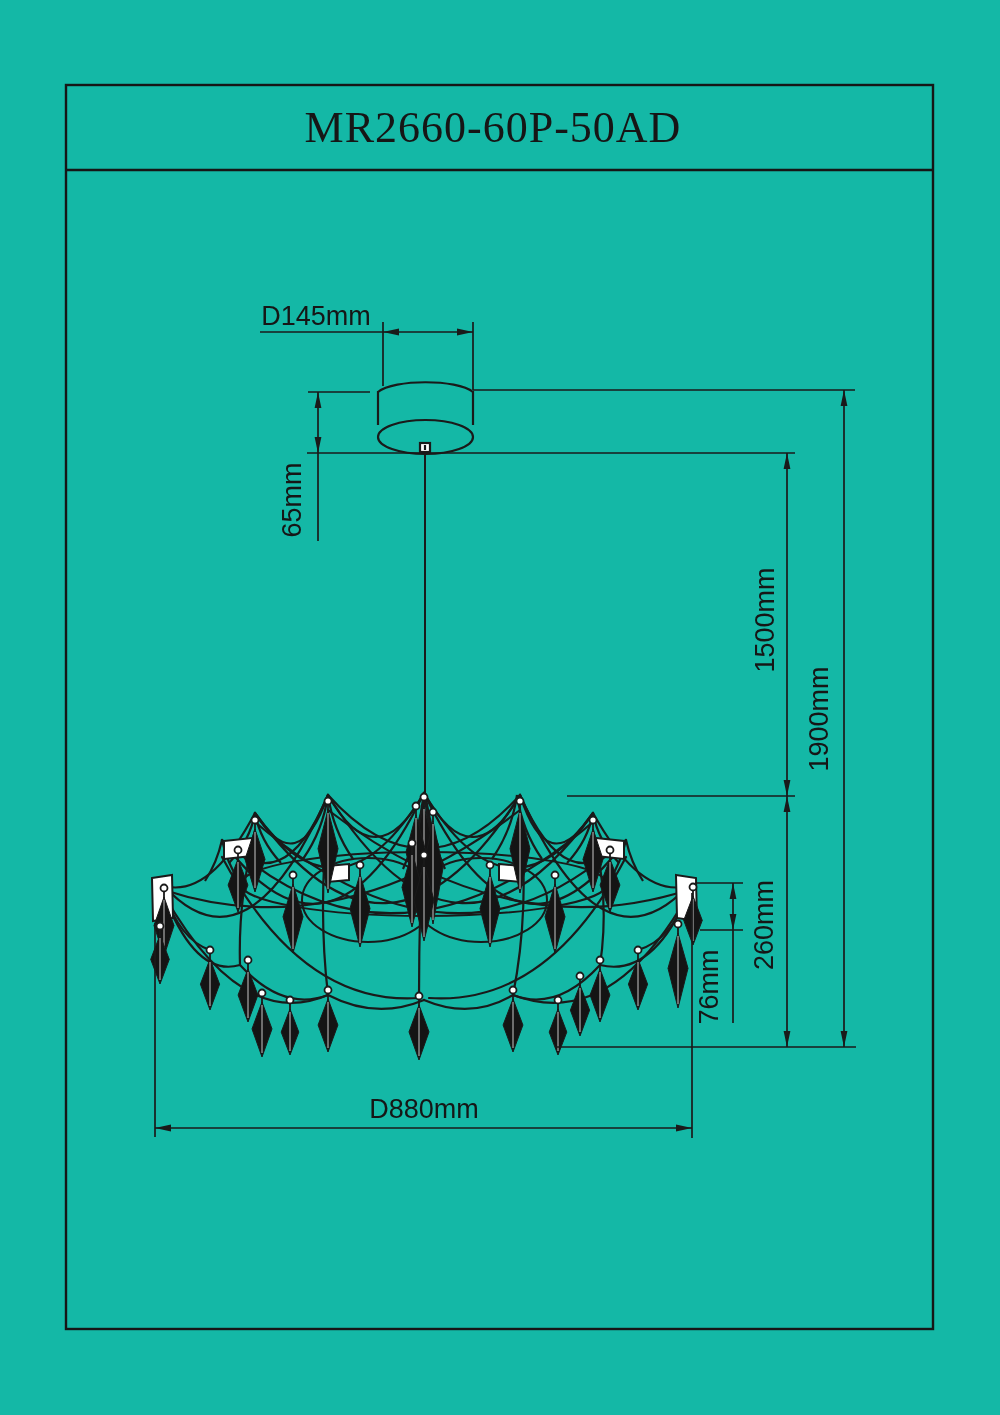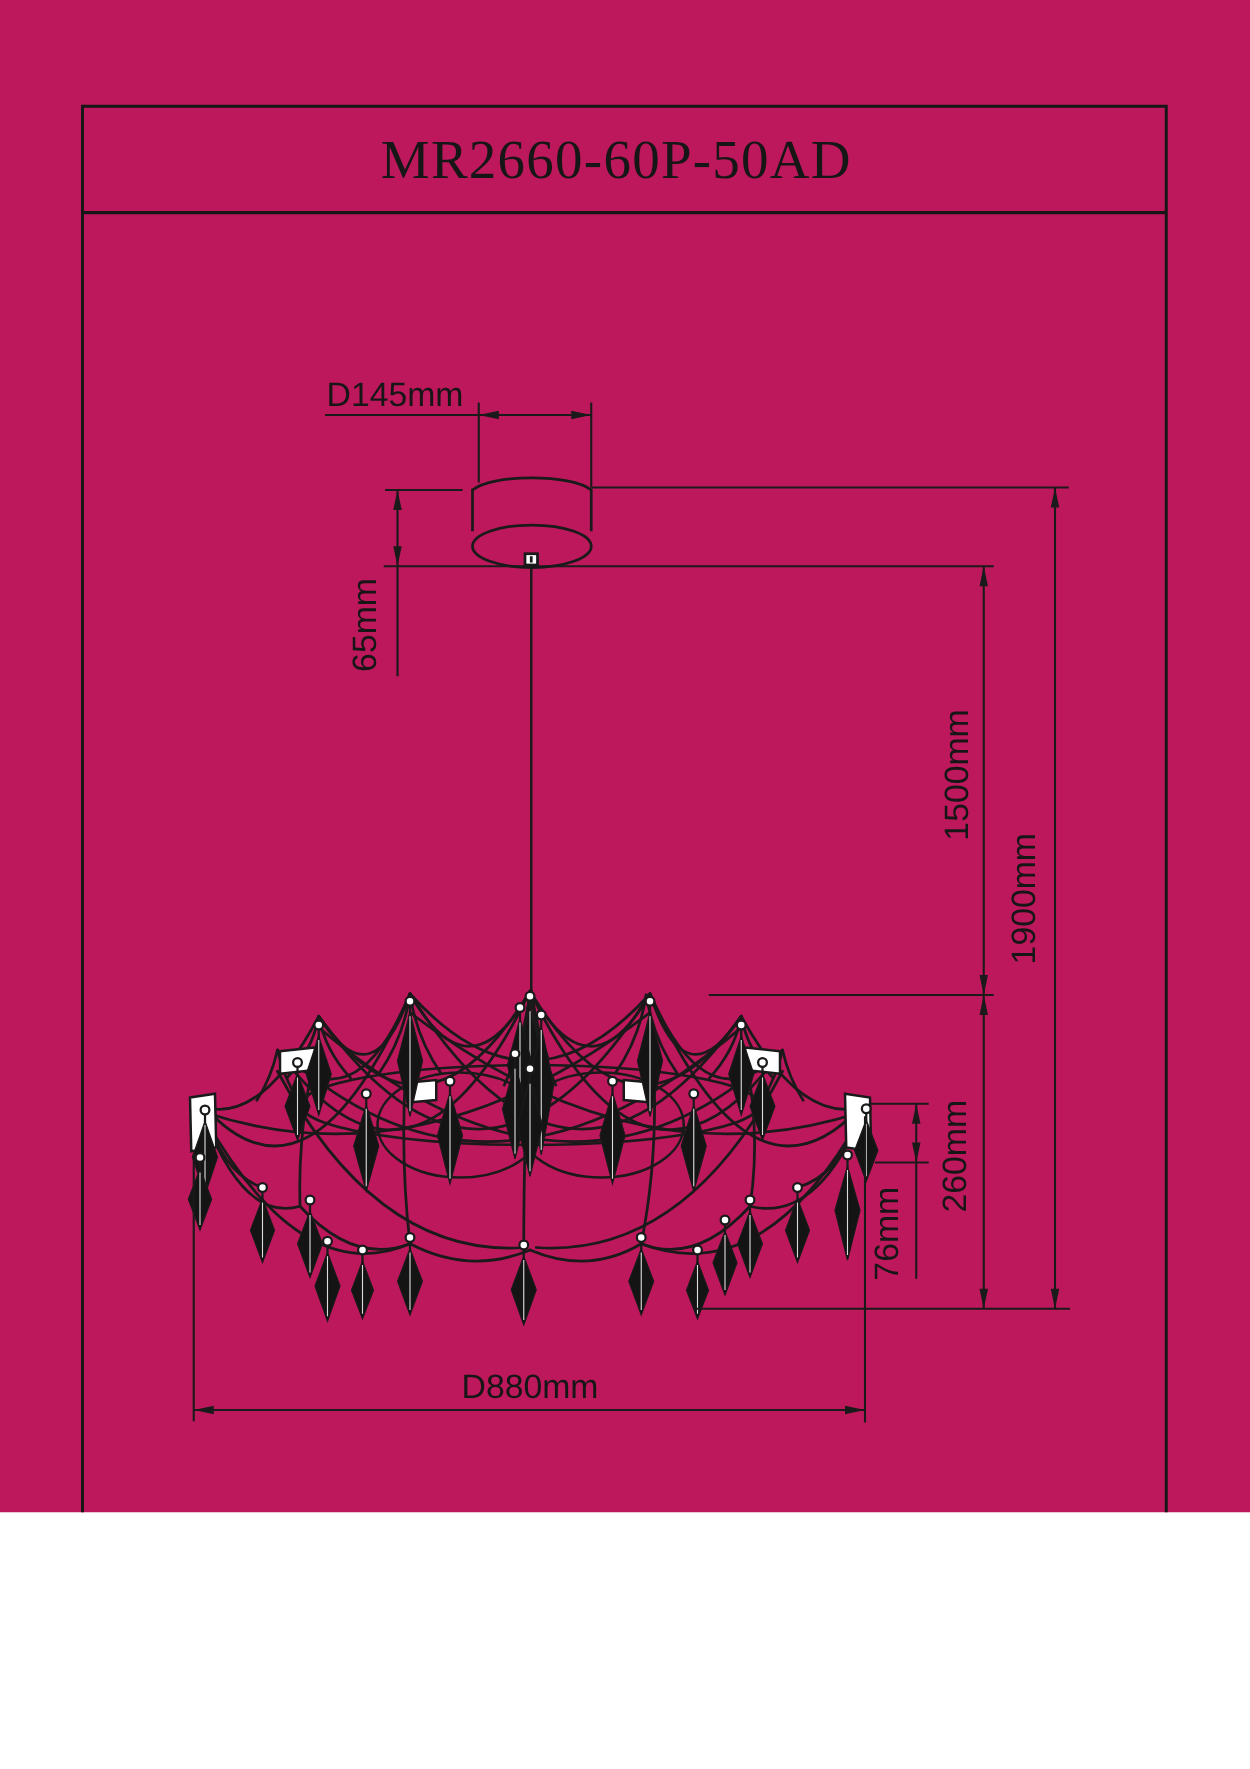--- a/index.html
+++ b/index.html
@@ -1,16 +1,16 @@
 <!DOCTYPE html>
 <html><head>
 <meta charset="utf-8">
 <style>
   html,body{margin:0;padding:0;background:#ffffff;}
-  .page{position:relative;width:1000px;height:1210px;background:#be185d;overflow:hidden;
+  .page{position:relative;width:1000px;height:1415px;background:#14b8a6;overflow:hidden;
         font-family:"Liberation Sans",sans-serif;}
   svg{position:absolute;left:0;top:0;}
   text{fill:#161616;}
   .title-text{font-family:"Liberation Serif",serif;font-size:44px;letter-spacing:1px;}
   .dim-label{font-family:"Liberation Sans",sans-serif;font-size:27px;}
 </style>
 </head>
 <body>
 
 <div class="page">

